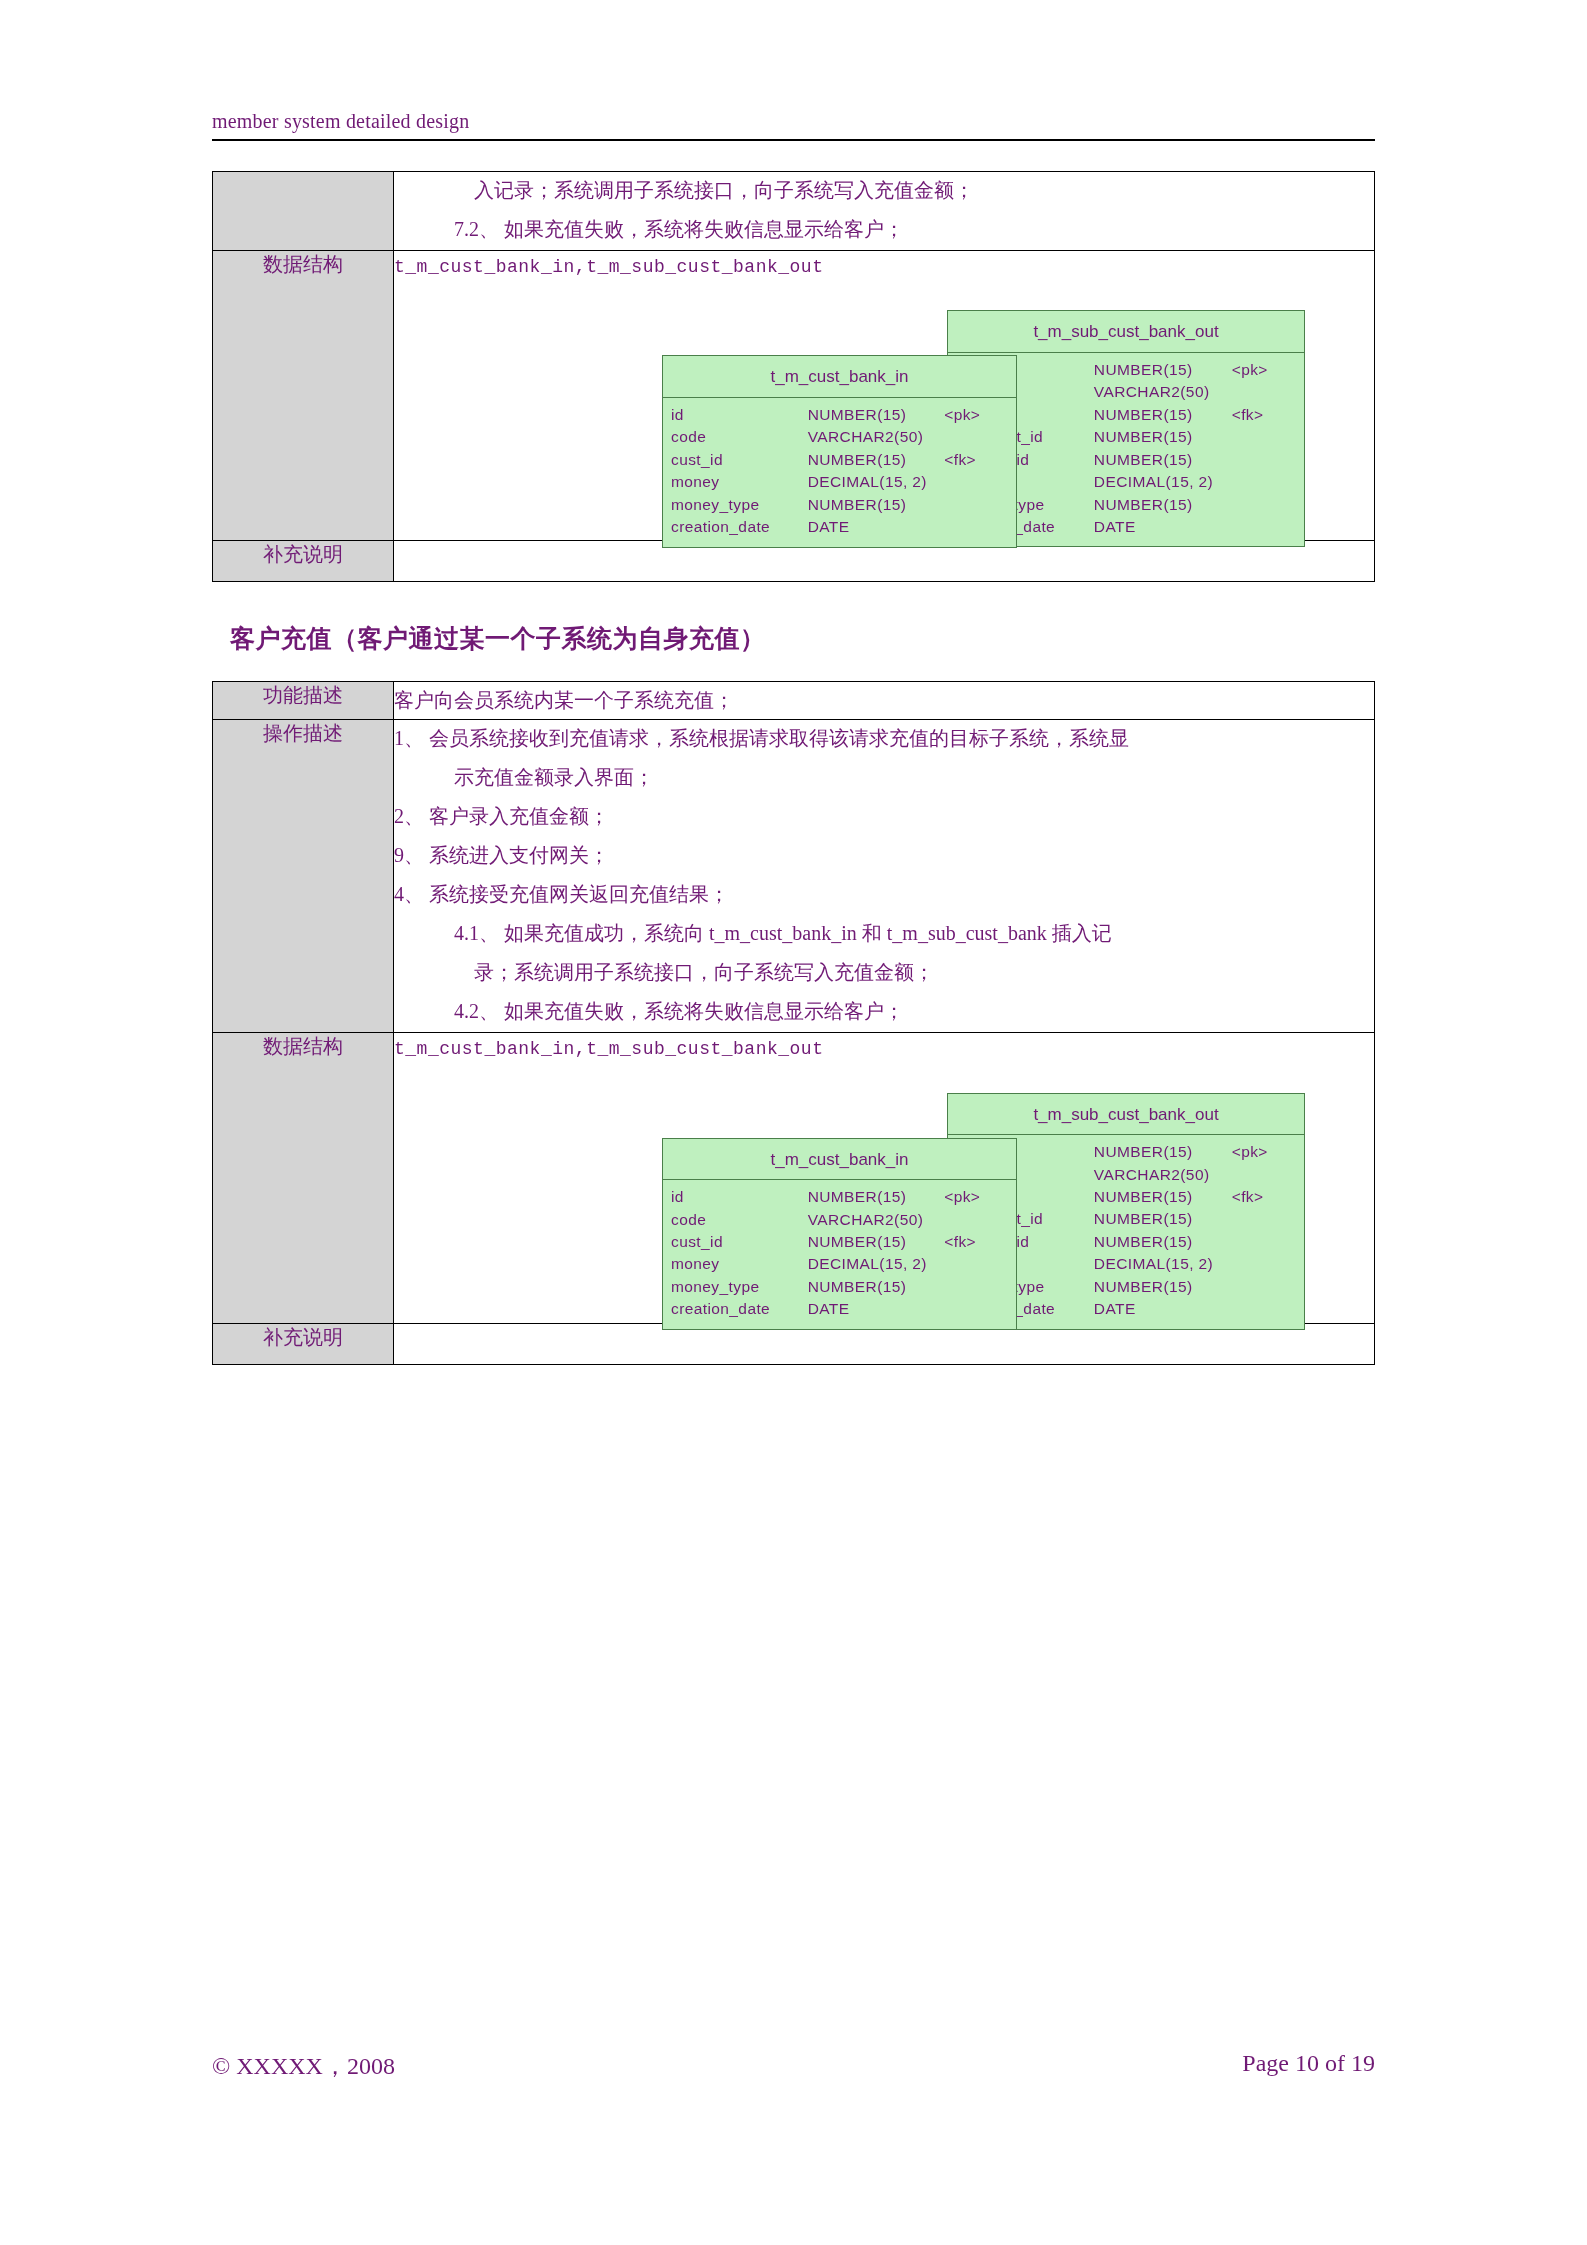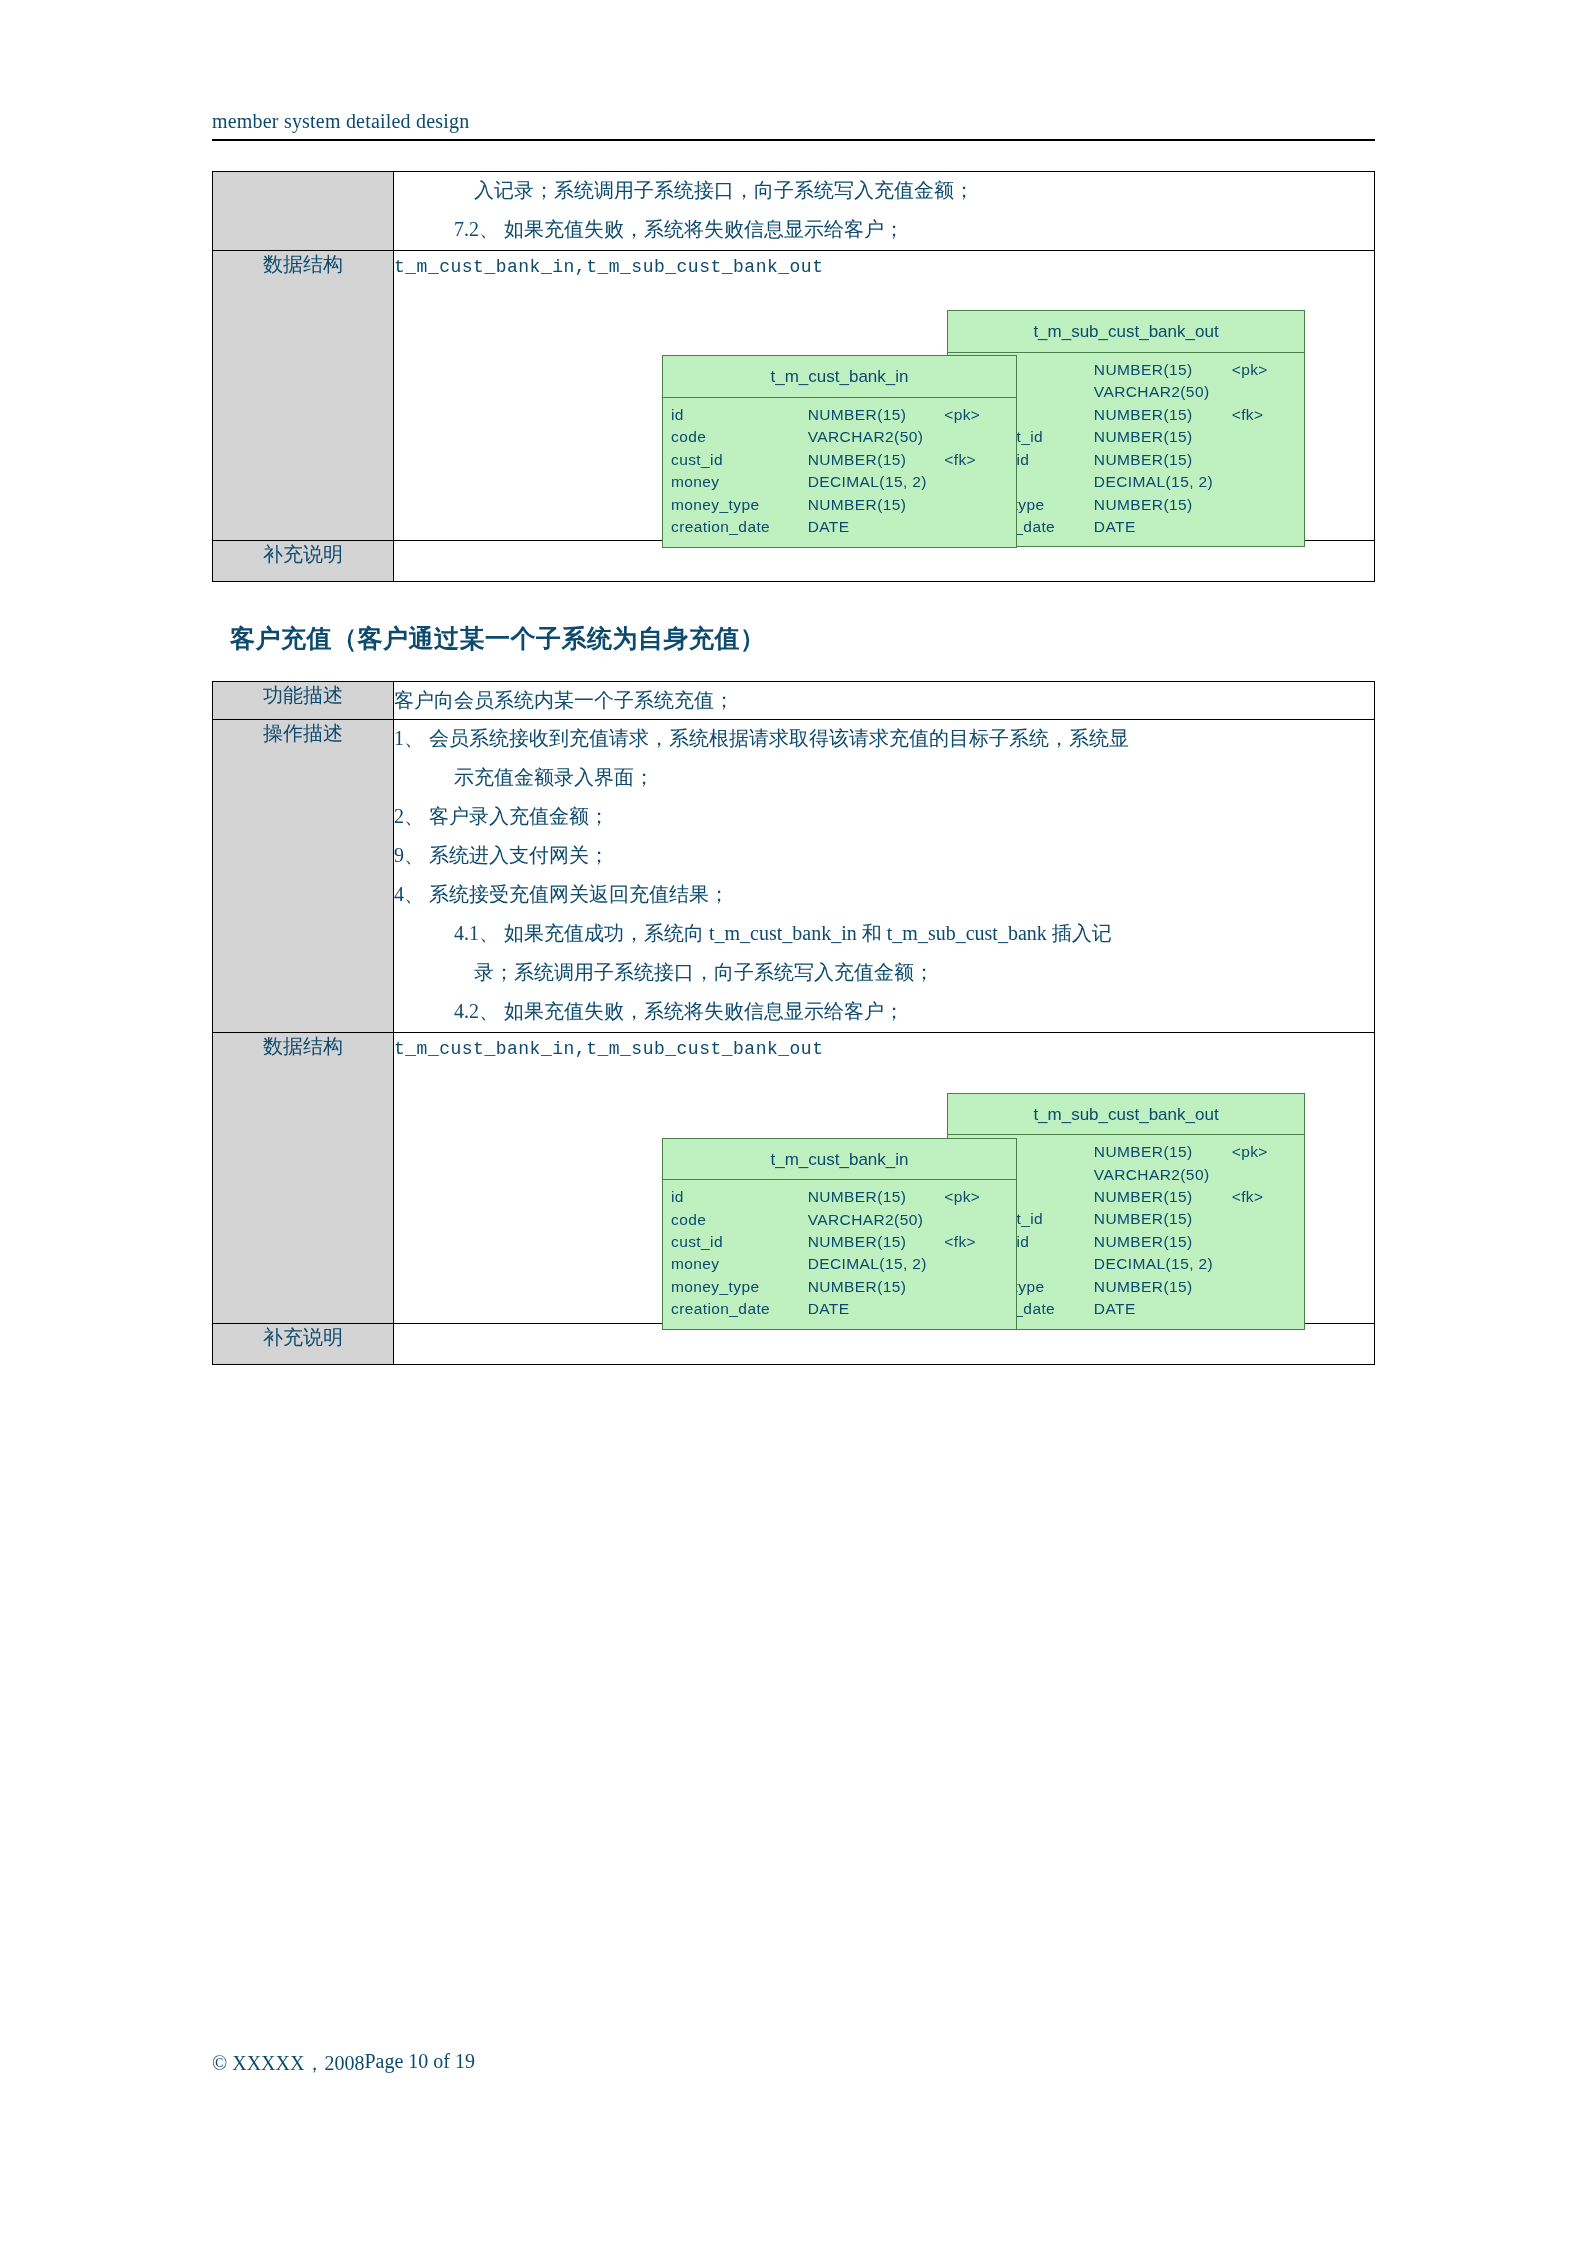--- a/index.html
+++ b/index.html
@@ -7,21 +7,21 @@
     padding: 0;
     background: #ffffff;
   }
   .page {
     position: relative;
     width: 1587px;
     height: 2245px;
     margin: 0 auto;
     background: #ffffff;
     font-family: "Liberation Serif", serif;
-    color: #0c4a6e;
+    color: #701a75;
     box-sizing: border-box;
   }
   .content {
     position: absolute;
     left: 212px;
     top: 110px;
     width: 1163px;
   }
   
   .doc-header {
@@ -120,22 +120,23 @@
   .er-col-name { width: 150px; }
   .er-col-type { width: 150px; }
   .er-col-key  { width: 70px; }
   
   .footer {
     position: absolute;
     left: 212px;
     top: 2050px;
     width: 1163px;
     display: flex;
-    font-family: "Liberation Serif", serif;
-    font-size: 20px;
+    justify-content: space-between;
+    font-family: "Liberation Serif", serif;
+    font-size: 24px;
   }
 </style>
 </head>
 <body>
 
 <div class="page">
 
   <div class="content">
 
     <div class="doc-header">member system detailed design</div>

